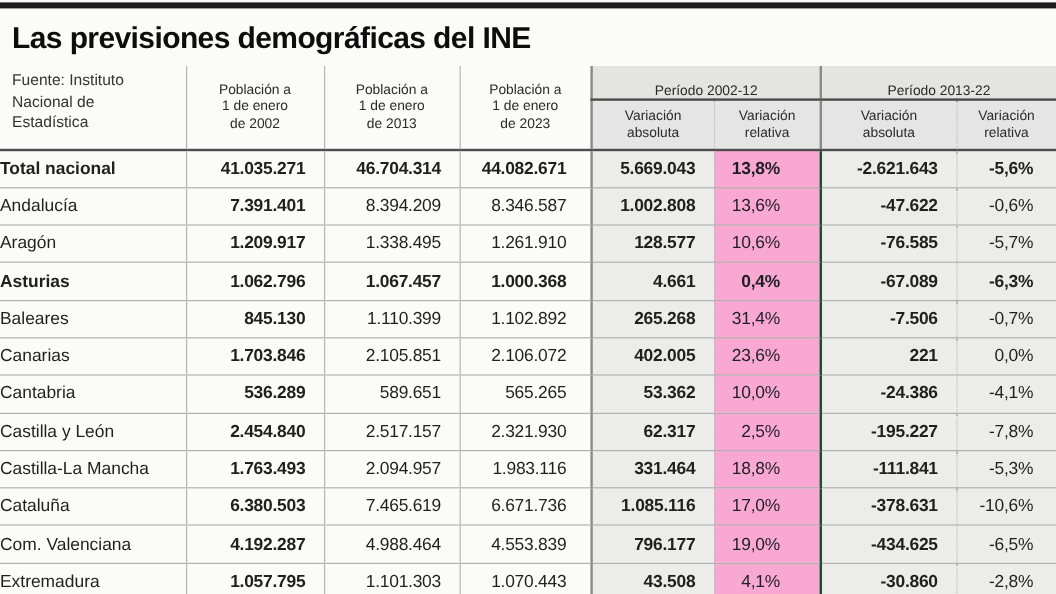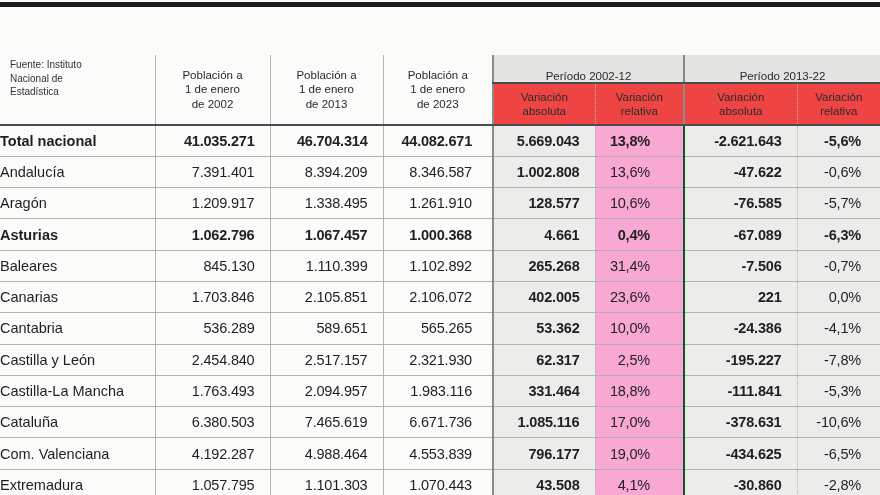--- a/index.html
+++ b/index.html
@@ -17,52 +17,53 @@
   col.c-region  { width:155px; }
   col.c-p2002   { width:115px; }
   col.c-p2013   { width:113px; }
   col.c-p2023   { width:110px; }
   col.c-va1     { width:102px; }
   col.c-vr1     { width:89px;  }
   col.c-va2     { width:113px; }
   col.c-vr2     { width:83px;  }
 
   th { font-weight:400; color:#2a2a2a; vertical-align:middle; }
-  th.src { font-size:10px; text-align:left; vertical-align:top; padding:3px 4px 0 10px;
+  th.src { font-size:13px; text-align:left; vertical-align:top; padding:3px 4px 0 10px;
            line-height:1.35; white-space:pre-line; color:#333;margin-left:44px; }
   th.pop { font-size:11.5px; text-align:center; line-height:1.25; white-space:pre-line;
            border-left:1px solid #b4b4b2; }
   th.period { font-size:11.5px; height:20px; text-align:center; background:#e4e4e2;
               border-left:2px solid #8a8a88; padding-top:15px; }
   tr.h-sub th { font-size:11.5px; height:42px; text-align:center; line-height:1.25;
-                white-space:pre-line; background:#ef4444; }
+                white-space:pre-line; background:#e5e5e5; }
   th.abs-b { border-left:2px solid #8a8a88; }
   th.dot-b { border-left:1px dotted #b9b9b7; }
   thead th { border-bottom:2px solid #4c4c4c; }
 
   tbody tr { height:31.3px; }
   tbody td { border-bottom:1px solid #b1b1af; white-space:nowrap; vertical-align:middle;
              text-align:right; letter-spacing:-0.2px; color:#1f1f1f; }
   tbody td:nth-child(1) { text-align:left; letter-spacing:0; }
-  tbody td:nth-child(2) { border-left:1px solid #b4b4b2; padding-right:15px; }
+  tbody td:nth-child(2) { border-left:1px solid #b4b4b2; padding-right:15px;font-weight:bold; }
   tbody td:nth-child(3) { border-left:1px solid #b4b4b2; padding-right:15px; }
   tbody td:nth-child(4) { border-left:1px solid #b4b4b2; padding-right:20px; }
   tbody td:nth-child(5) { border-left:2px solid #8a8a88; padding-right:15px;
                           background:#ececea; font-weight:700; }
   tbody td:nth-child(6) { border-left:1px dotted #b9b9b7; padding-right:33px; background:#f9a8d4; }
   tbody td:nth-child(7) { border-left:2px solid #14532d; padding-right:15px;
                           background:#ececea; font-weight:700; }
   tbody td:nth-child(8) { border-left:1px dotted #b9b9b7; padding-right:19px; background:#ececea; }
   tbody tr.bold-row td { font-weight:700; }
 </style>
 </head>
 <body>
 
 <div class="stage">
   <div class="top-rule"></div>
+  <h1 class="title">Las previsiones demográficas del INE</h1>
 
   <table>
     <colgroup>
       <col class="c-region">
         <col class="c-p2002">
         <col class="c-p2013">
         <col class="c-p2023">
       <col class="c-va1">
         <col class="c-vr1">
         <col class="c-va2">

